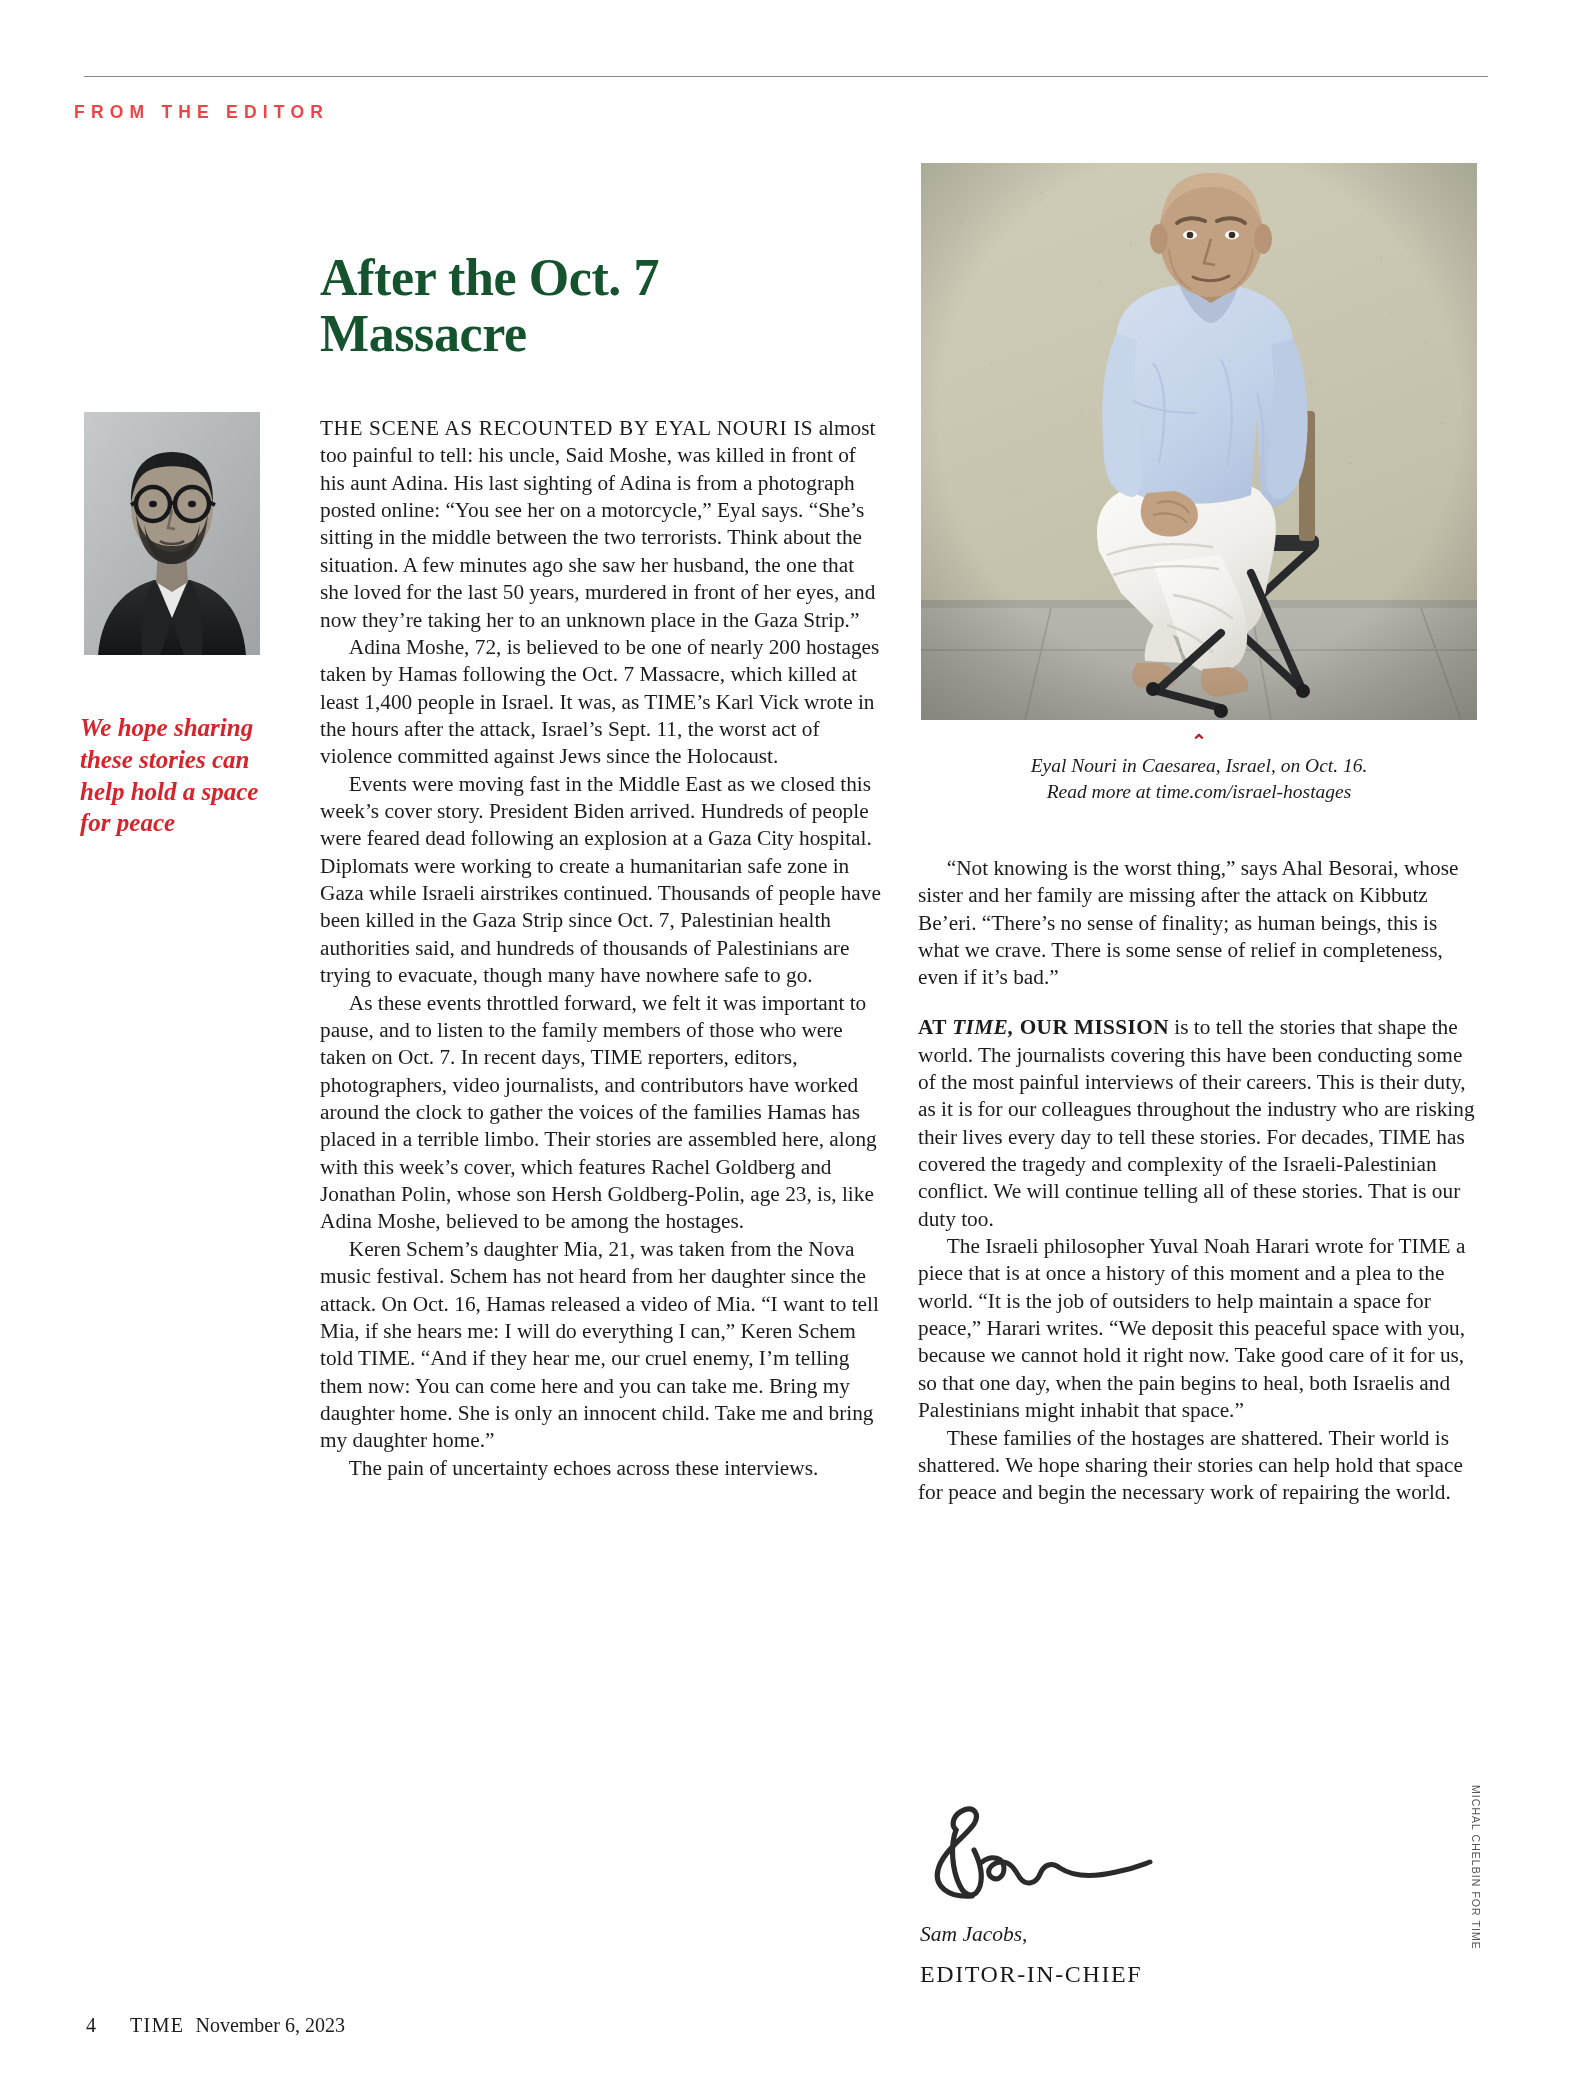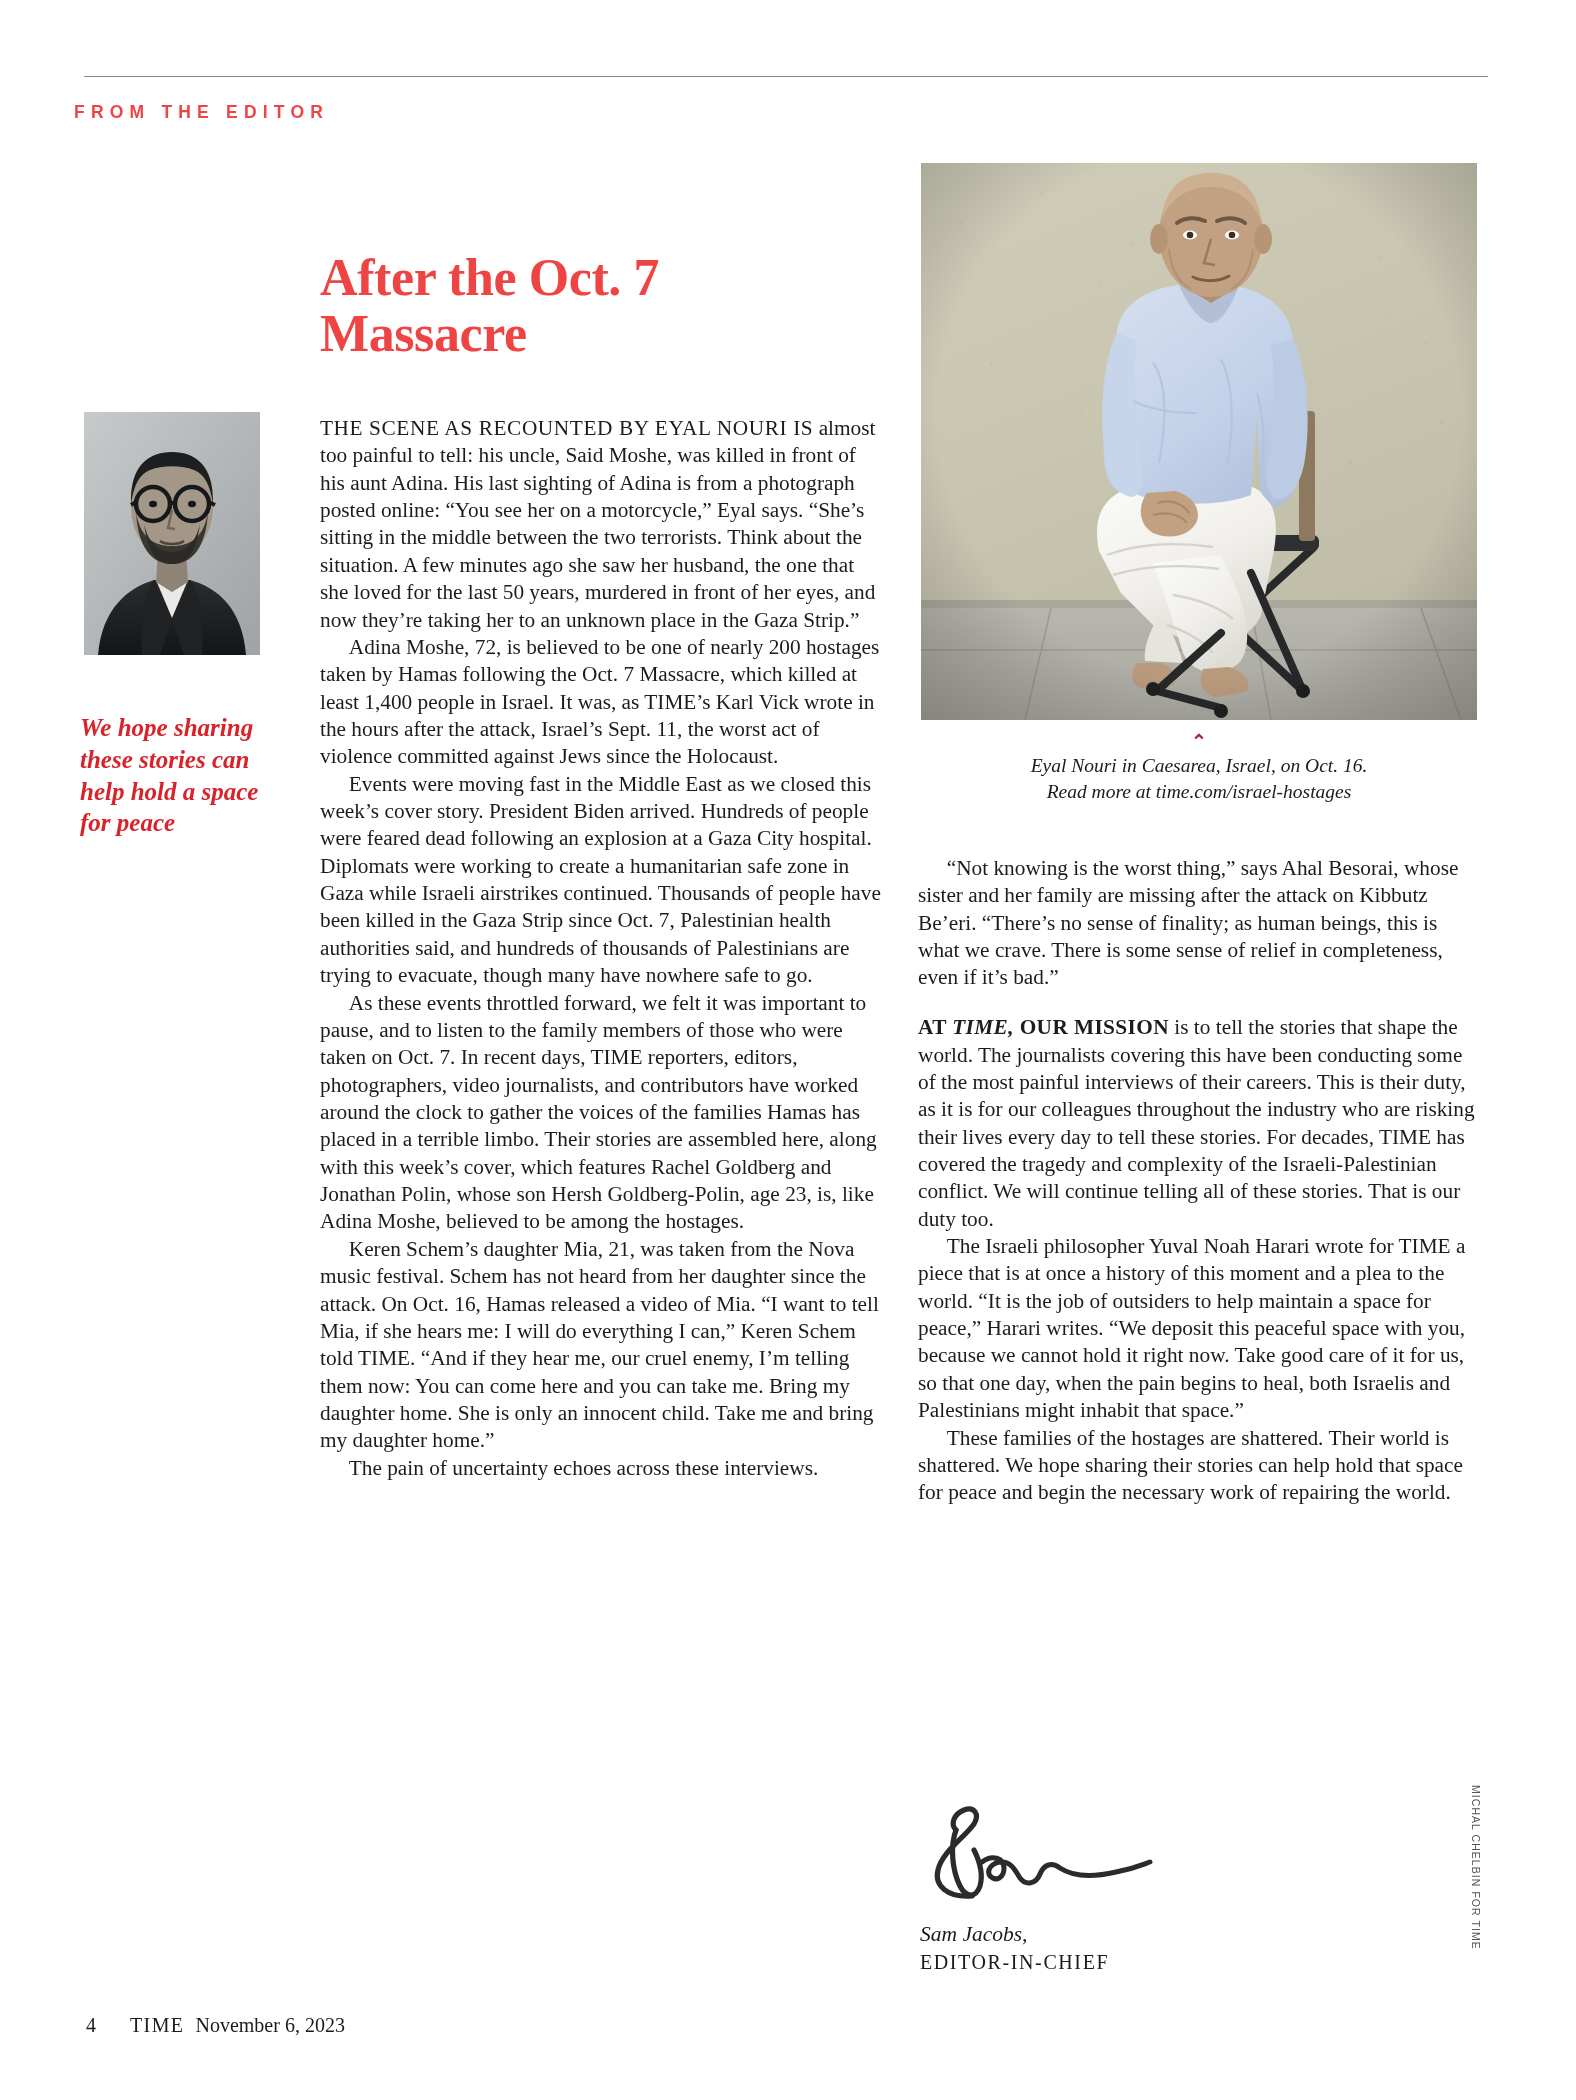--- a/index.html
+++ b/index.html
@@ -46,21 +46,21 @@
   .headline {
     position: absolute;
     left: 320px;
     top: 250px;
     width: 620px;
     font-family: "Liberation Serif", serif;
     font-weight: bold;
     font-size: 52px;
     line-height: 1.07;
     letter-spacing: -0.4px;
-    color: #ef4444;
+    color: #14532d;
   }
 
   
   .portrait {
     position: absolute;
     left: 84px;
     top: 412px;
     width: 176px;
     height: 243px;
     overflow: hidden;
@@ -173,22 +173,23 @@
     line-height: 1.35;
   }
   .sign-name {
     font-style: italic;
     font-size: 21.5px;
     display: block;
   }
   .sign-role {
     font-variant: small-caps;
     letter-spacing: 1.6px;
-    font-size: 20px;
+    font-size: 24px;
     display: block;
+    margin-top: 9px;
   }
 
   
   .credit {
     position: absolute;
     left: 1482px;
     top: 1785px;
     width: 230px;
     transform: rotate(90deg);
     transform-origin: 0 0;

